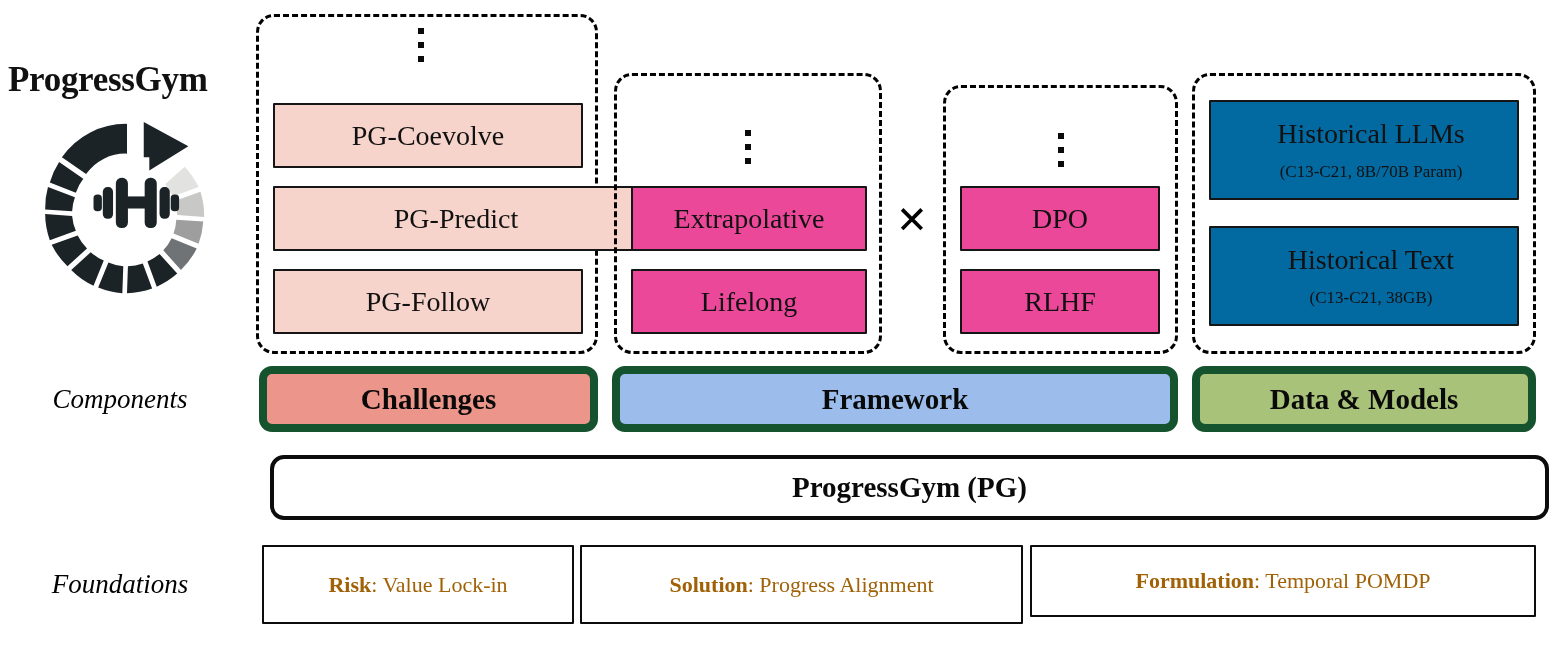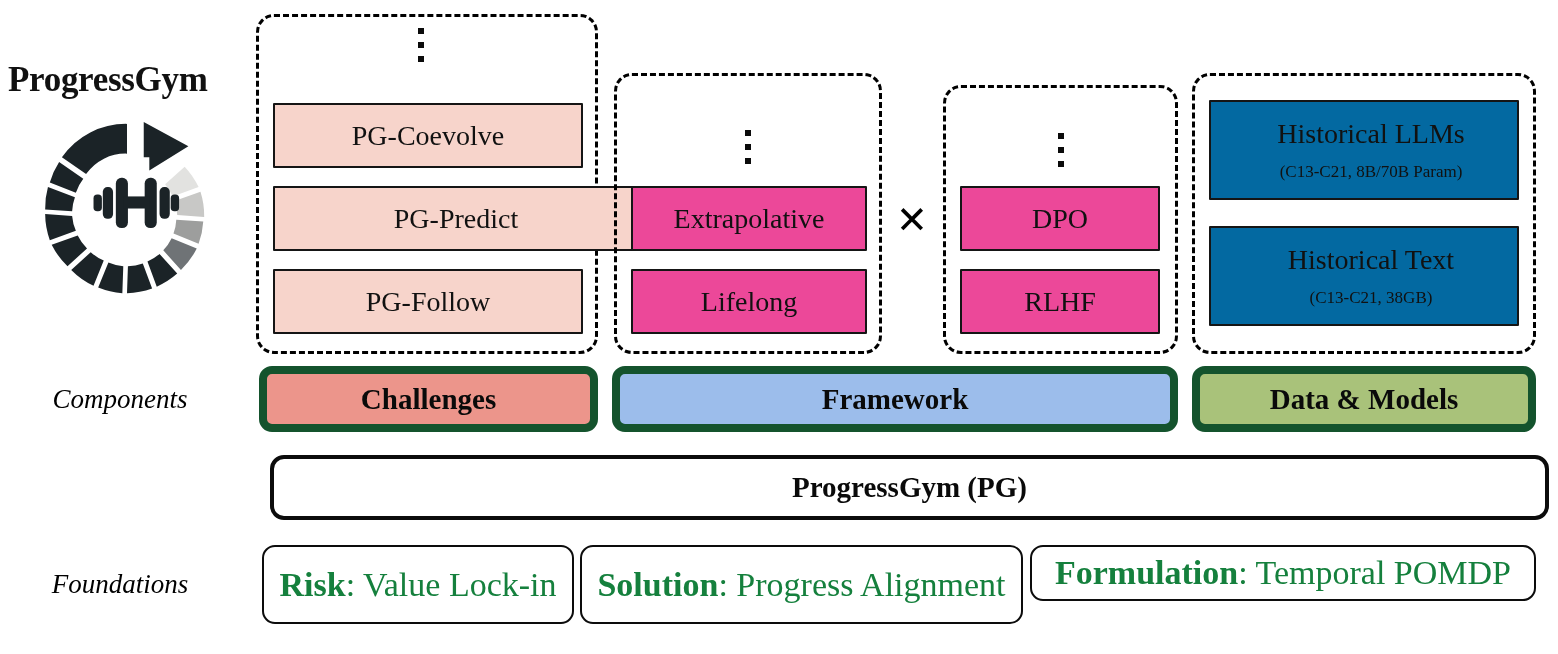--- a/index.html
+++ b/index.html
@@ -125,27 +125,27 @@
     font-weight: bold;
     font-size: 29px;
     color: #0a0a0a;
   }
 
   
   .foundation-box {
     position: absolute;
     box-sizing: border-box;
     border: 2.5px solid #0c0c0c;
-    border-radius: 13px;
+    border-radius: 1px;
     background: #ffffff;
     display: flex;
     align-items: center;
     justify-content: center;
-    font-size: 34px;
-    color: #15803d;
+    font-size: 22px;
+    color: #a16207;
     white-space: nowrap;
   }
   .foundation-box b { font-weight: bold; }
 
   
   .vdots {
     position: absolute;
     width: 30px;
     display: flex;
     flex-direction: column;
@@ -289,17 +289,17 @@
   <div id="framework-bar" style="left:257px; top:455px; width:1279px; height:65px;margin-left:13px;">
     <span>ProgressGym (PG)</span>
   </div>
 
   <div class="foundation-box" style="left:262px; top:545px; width:312px; height:79px;">
     <span><b>Risk</b><span>: </span><span>Value Lock-in</span></span>
   </div>
   <div class="foundation-box" style="left:580px; top:545px; width:443px; height:79px;">
     <span><b>Solution</b><span>: </span><span>Progress Alignment</span></span>
   </div>
-  <div class="foundation-box" style="left:1030px; top:545px; width:506px; height:56px;">
+  <div class="foundation-box" style="left:1030px; top:545px; width:506px; height:72px;">
     <span><b>Formulation</b><span>: </span><span>Temporal POMDP</span></span>
   </div>
 
 </div>
 
 </body></html>

